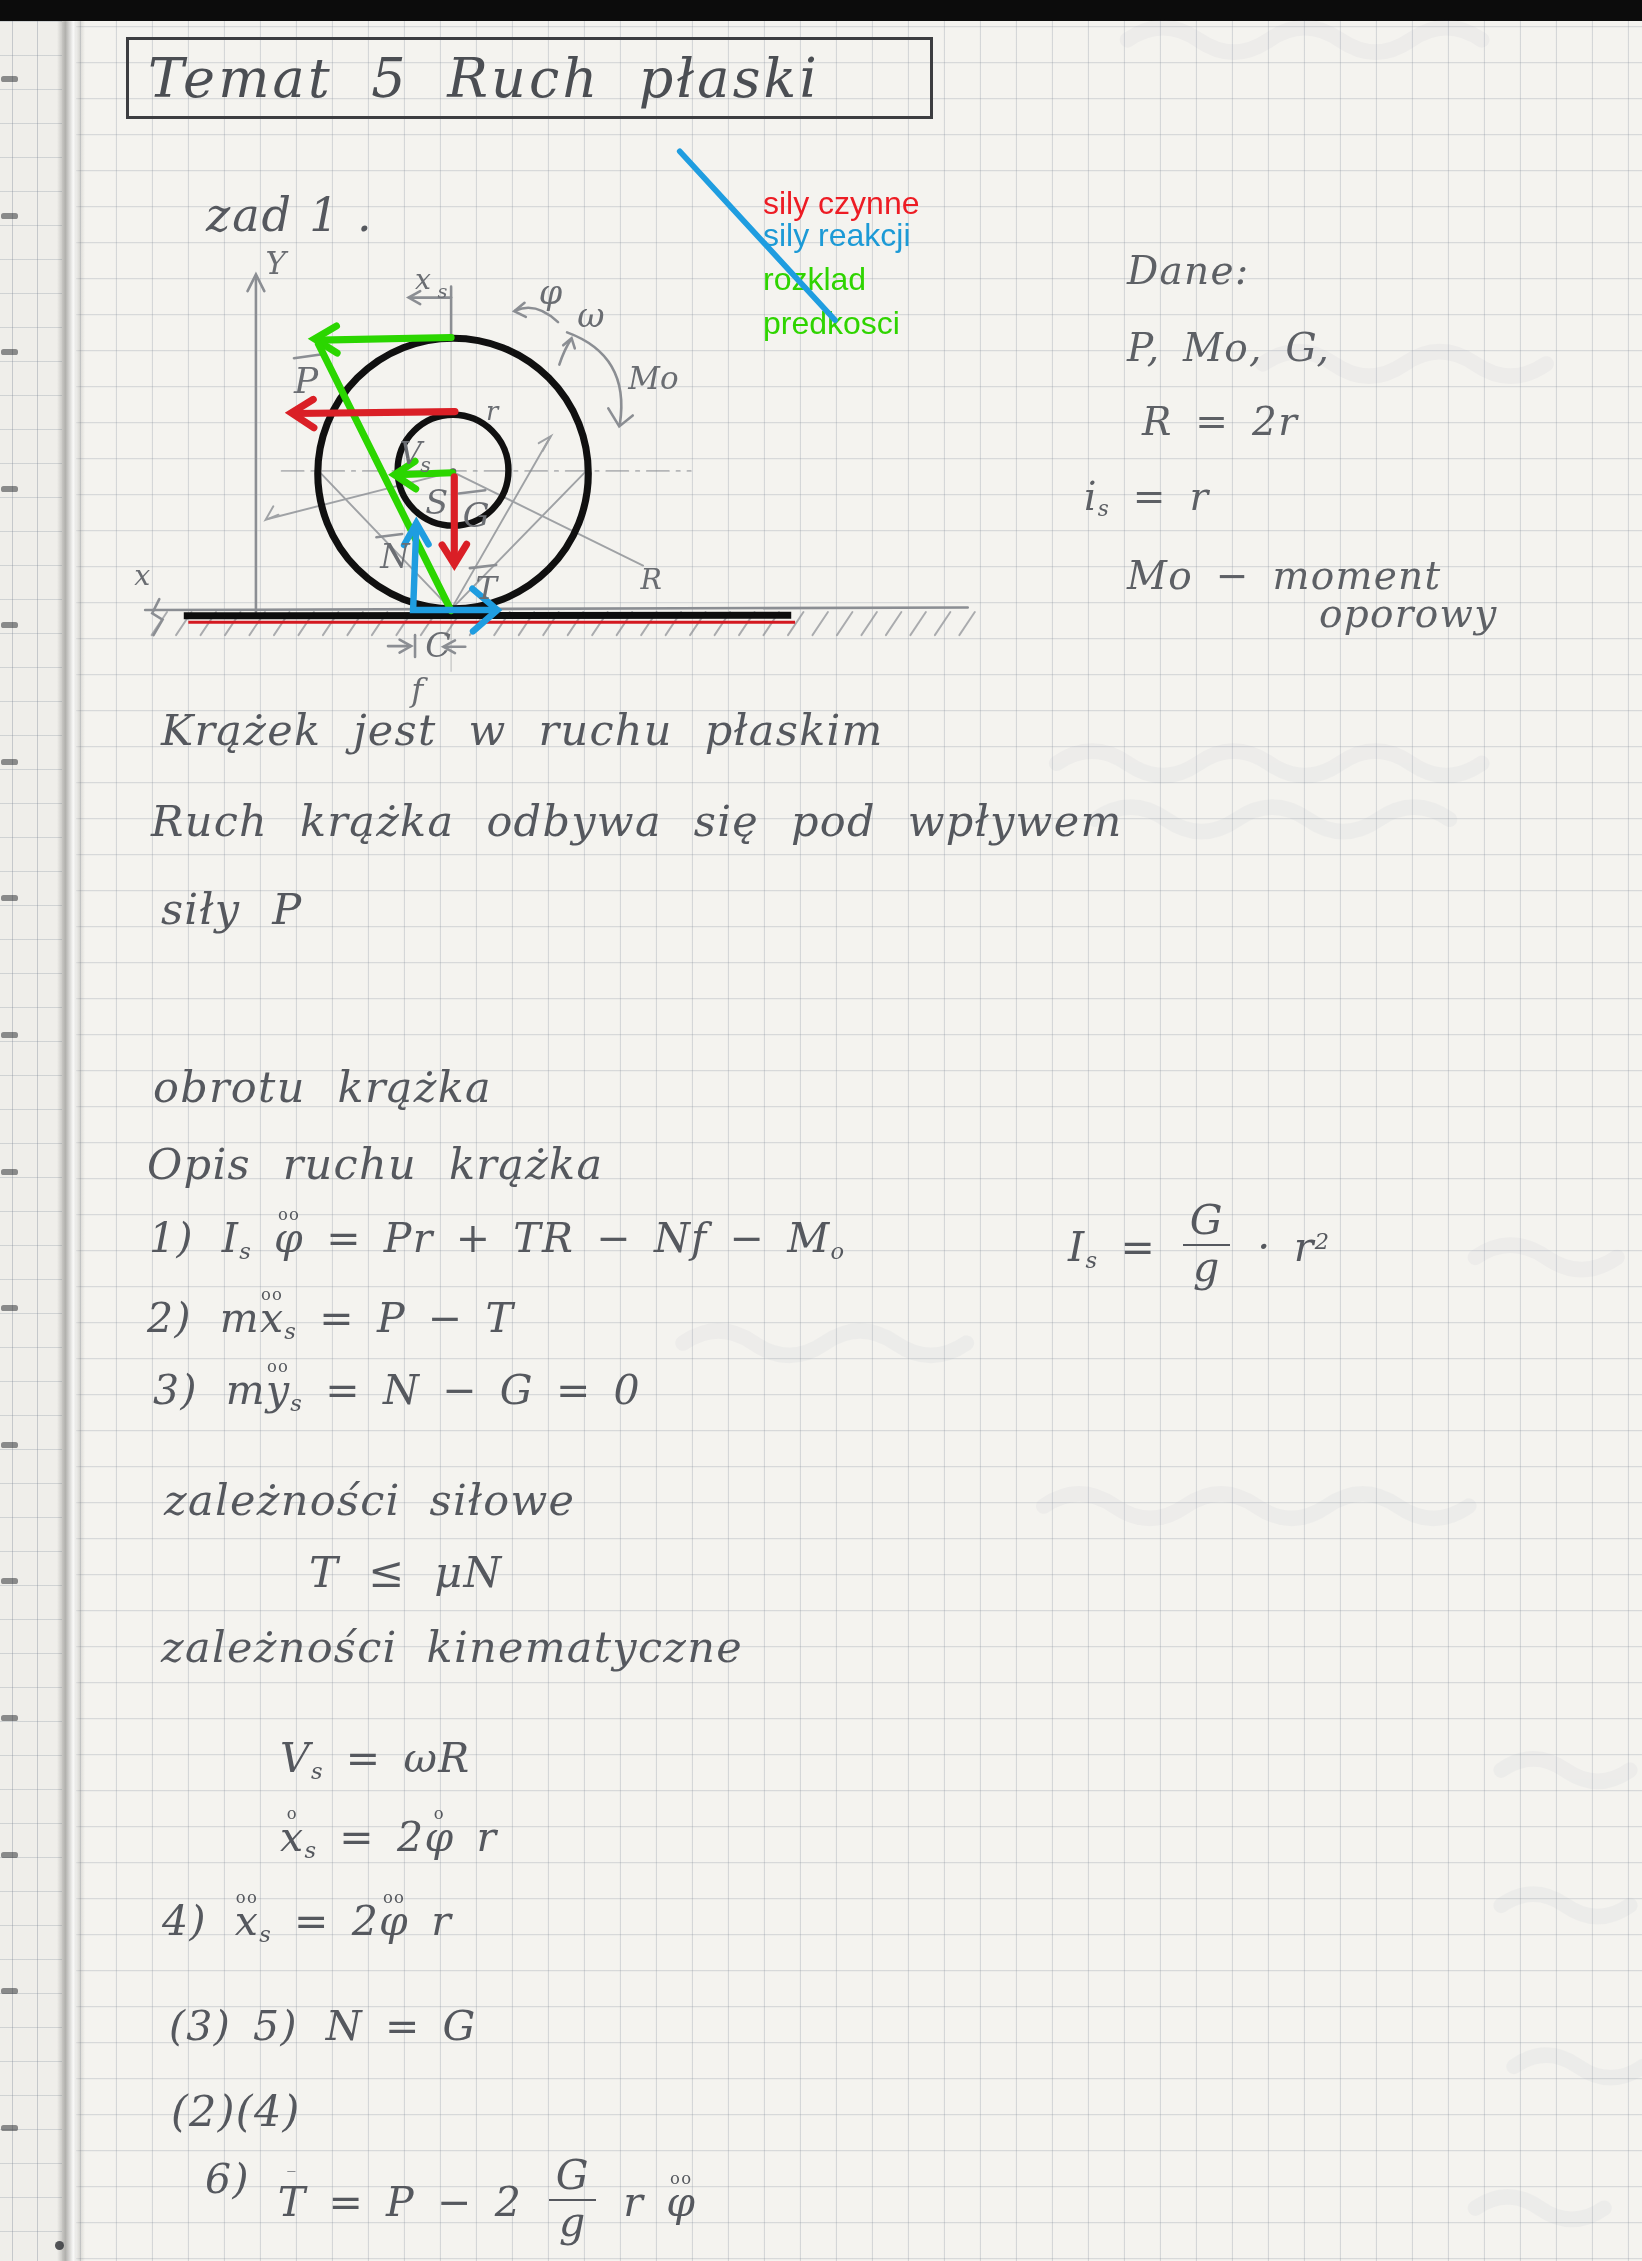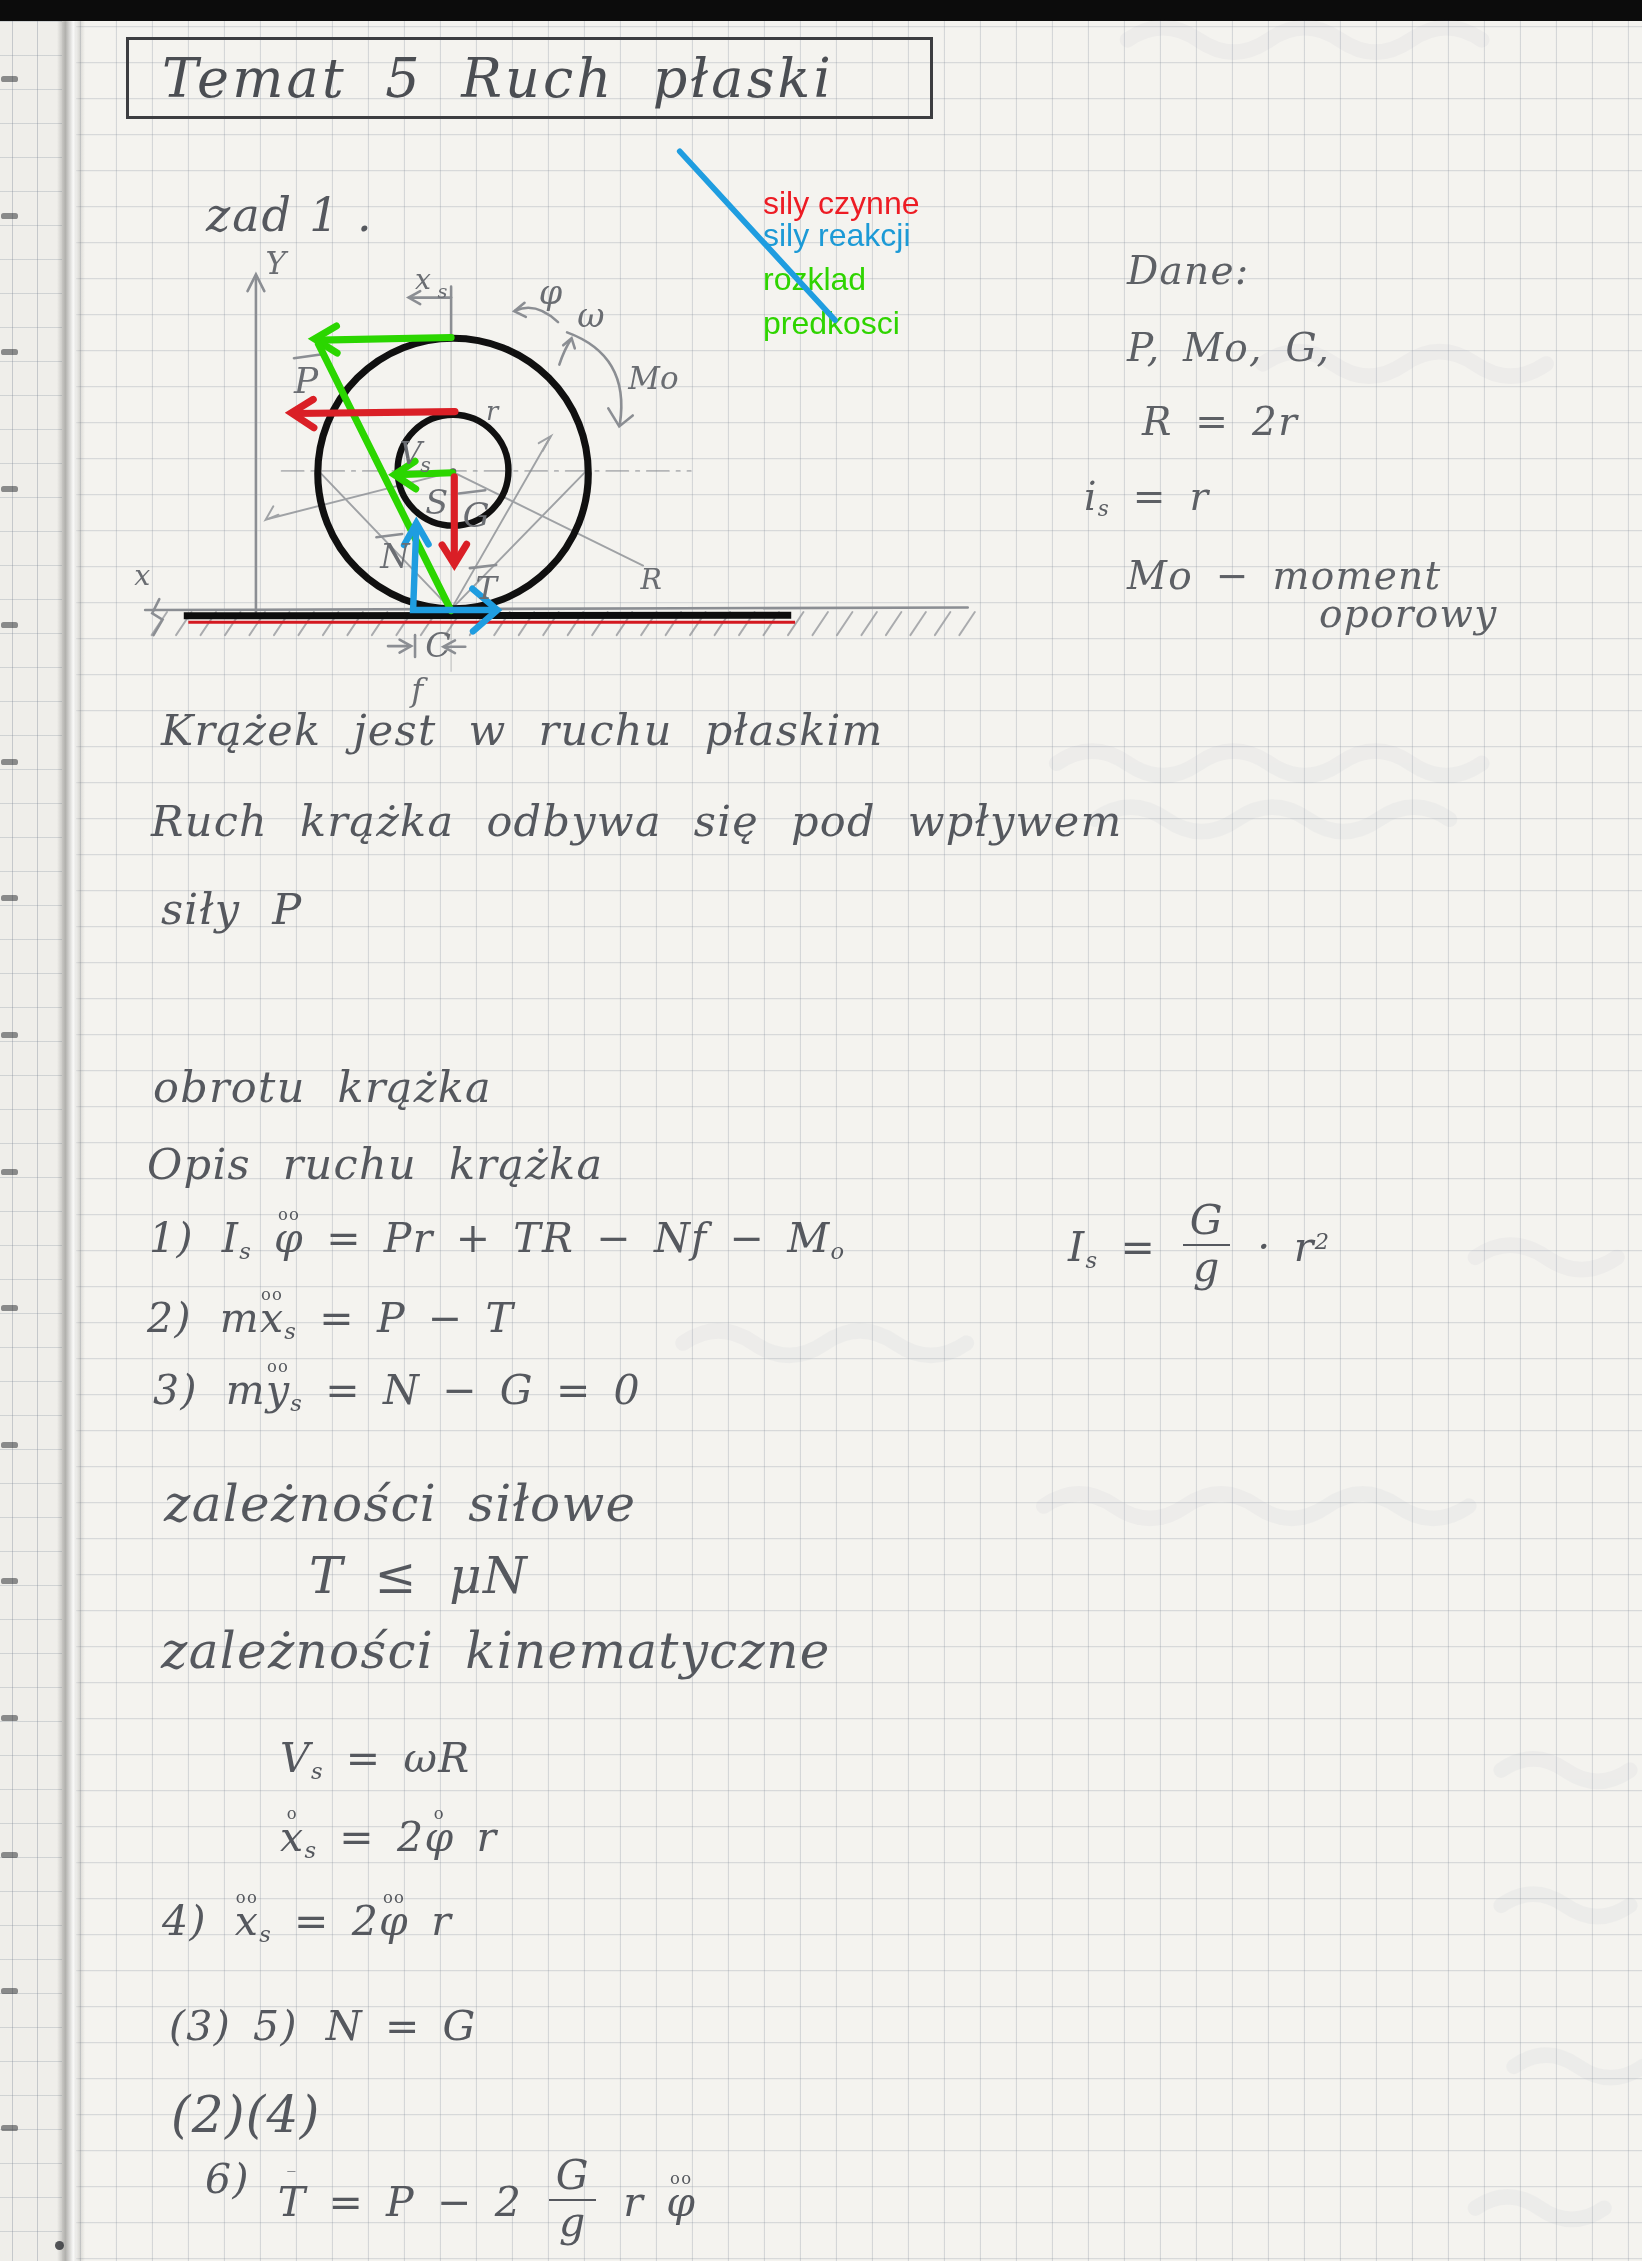--- a/index.html
+++ b/index.html
@@ -20,24 +20,24 @@
     background:linear-gradient(90deg, rgba(50,50,48,0) 0%, rgba(50,50,48,.30) 30%,
       rgba(255,255,255,.75) 58%, rgba(110,110,105,.20) 82%, rgba(0,0,0,0) 100%);}
   .topstrip{position:absolute;left:0;top:0;width:100%;height:21px;background:#0c0c0c;}
   .tick{position:absolute;left:1.3px;width:17px;height:5.8px;background:#23252a;opacity:.5;border-radius:2.6px;}
   .dot-corner{position:absolute;left:55px;top:2241px;width:9px;height:9px;border-radius:50%;
     background:#2c2e33;opacity:.8;}
   .hand{font-family:"DejaVu Serif",serif;font-style:italic;color:#55585e;}
   .abs{position:absolute;white-space:nowrap;}
   .title-box{position:absolute;left:126px;top:37px;width:807px;height:82px;
     border:3.2px solid #3c3d40;box-sizing:border-box;display:flex;align-items:center;}
-  .title-text{font-size:54px;letter-spacing:3.2px;word-spacing:18px;padding-left:33px;color:#4b4e53;}
+  .title-text{font-size:54px;letter-spacing:3.2px;word-spacing:18px;padding-left:19px;color:#4b4e53;}
   .task{font-size:46px;letter-spacing:1.9px;}
   .para{font-size:43px;letter-spacing:1.3px;word-spacing:17px;}
-  .sect{font-size:50px;letter-spacing:1.3px;word-spacing:14px;}
+  .sect{font-size:43px;letter-spacing:1.3px;word-spacing:14px;}
   .dane{font-size:39px;letter-spacing:1.3px;word-spacing:9px;color:#5d6065;}
   .legend-item{position:absolute;left:763px;font-family:"Liberation Sans",sans-serif;
     font-size:32px;font-weight:400;line-height:1;}
   .eqline{position:absolute;display:flex;align-items:flex-start;gap:28px;font-size:41px;
     letter-spacing:1.3px;word-spacing:7.7px;white-space:nowrap;}
   .sub{font-size:.55em;vertical-align:-0.3em;}
   .sup{font-size:.55em;vertical-align:.55em;}
   .ov{position:relative;display:inline-block;}
   .ov .om{position:absolute;top:-0.55em;left:50%;transform:translateX(-50%);
     font-size:.40em;letter-spacing:1.3px;font-style:normal;}

